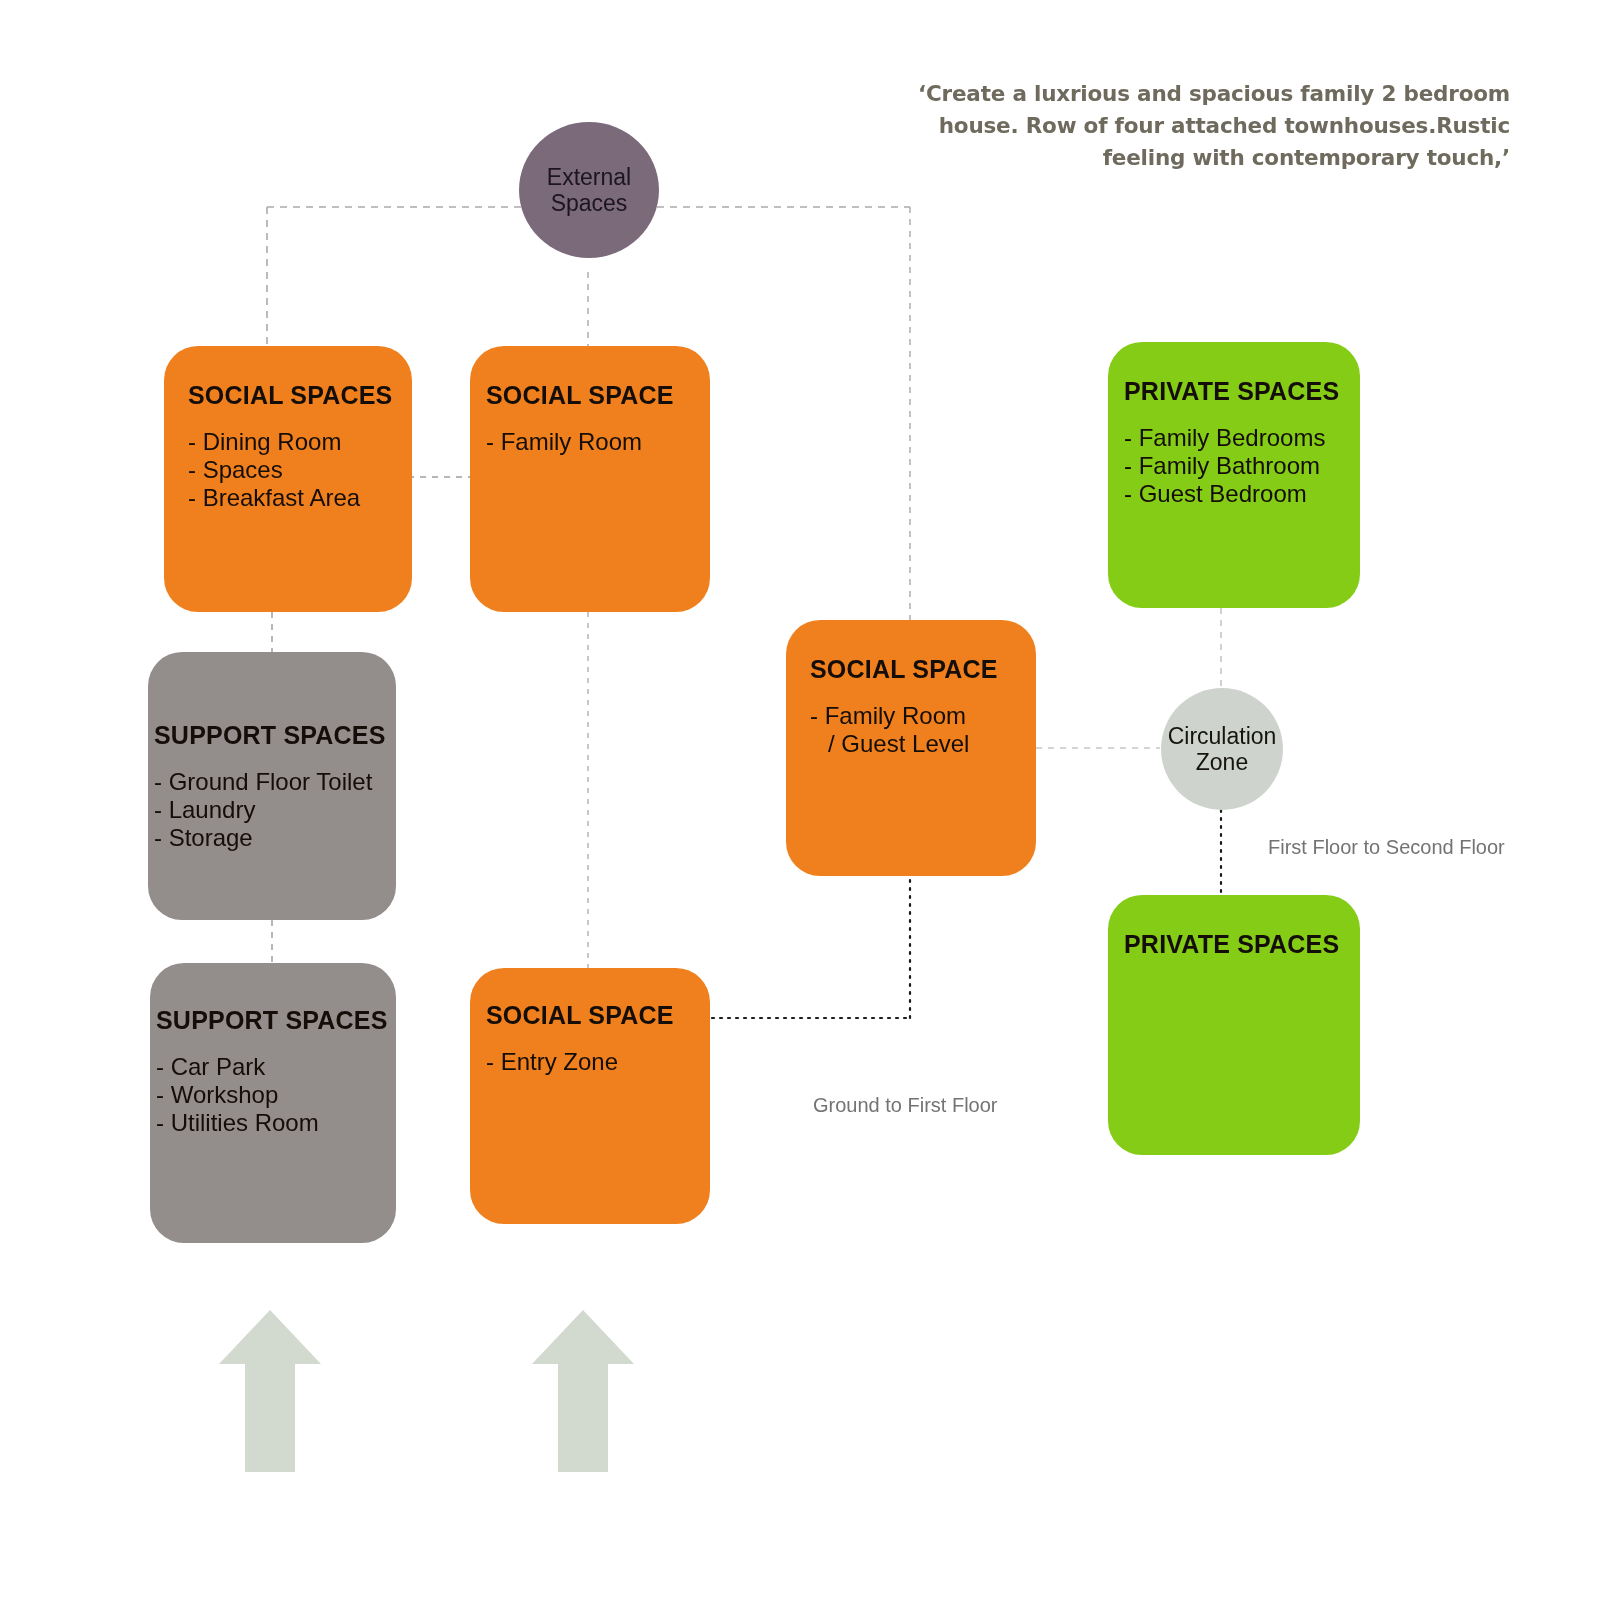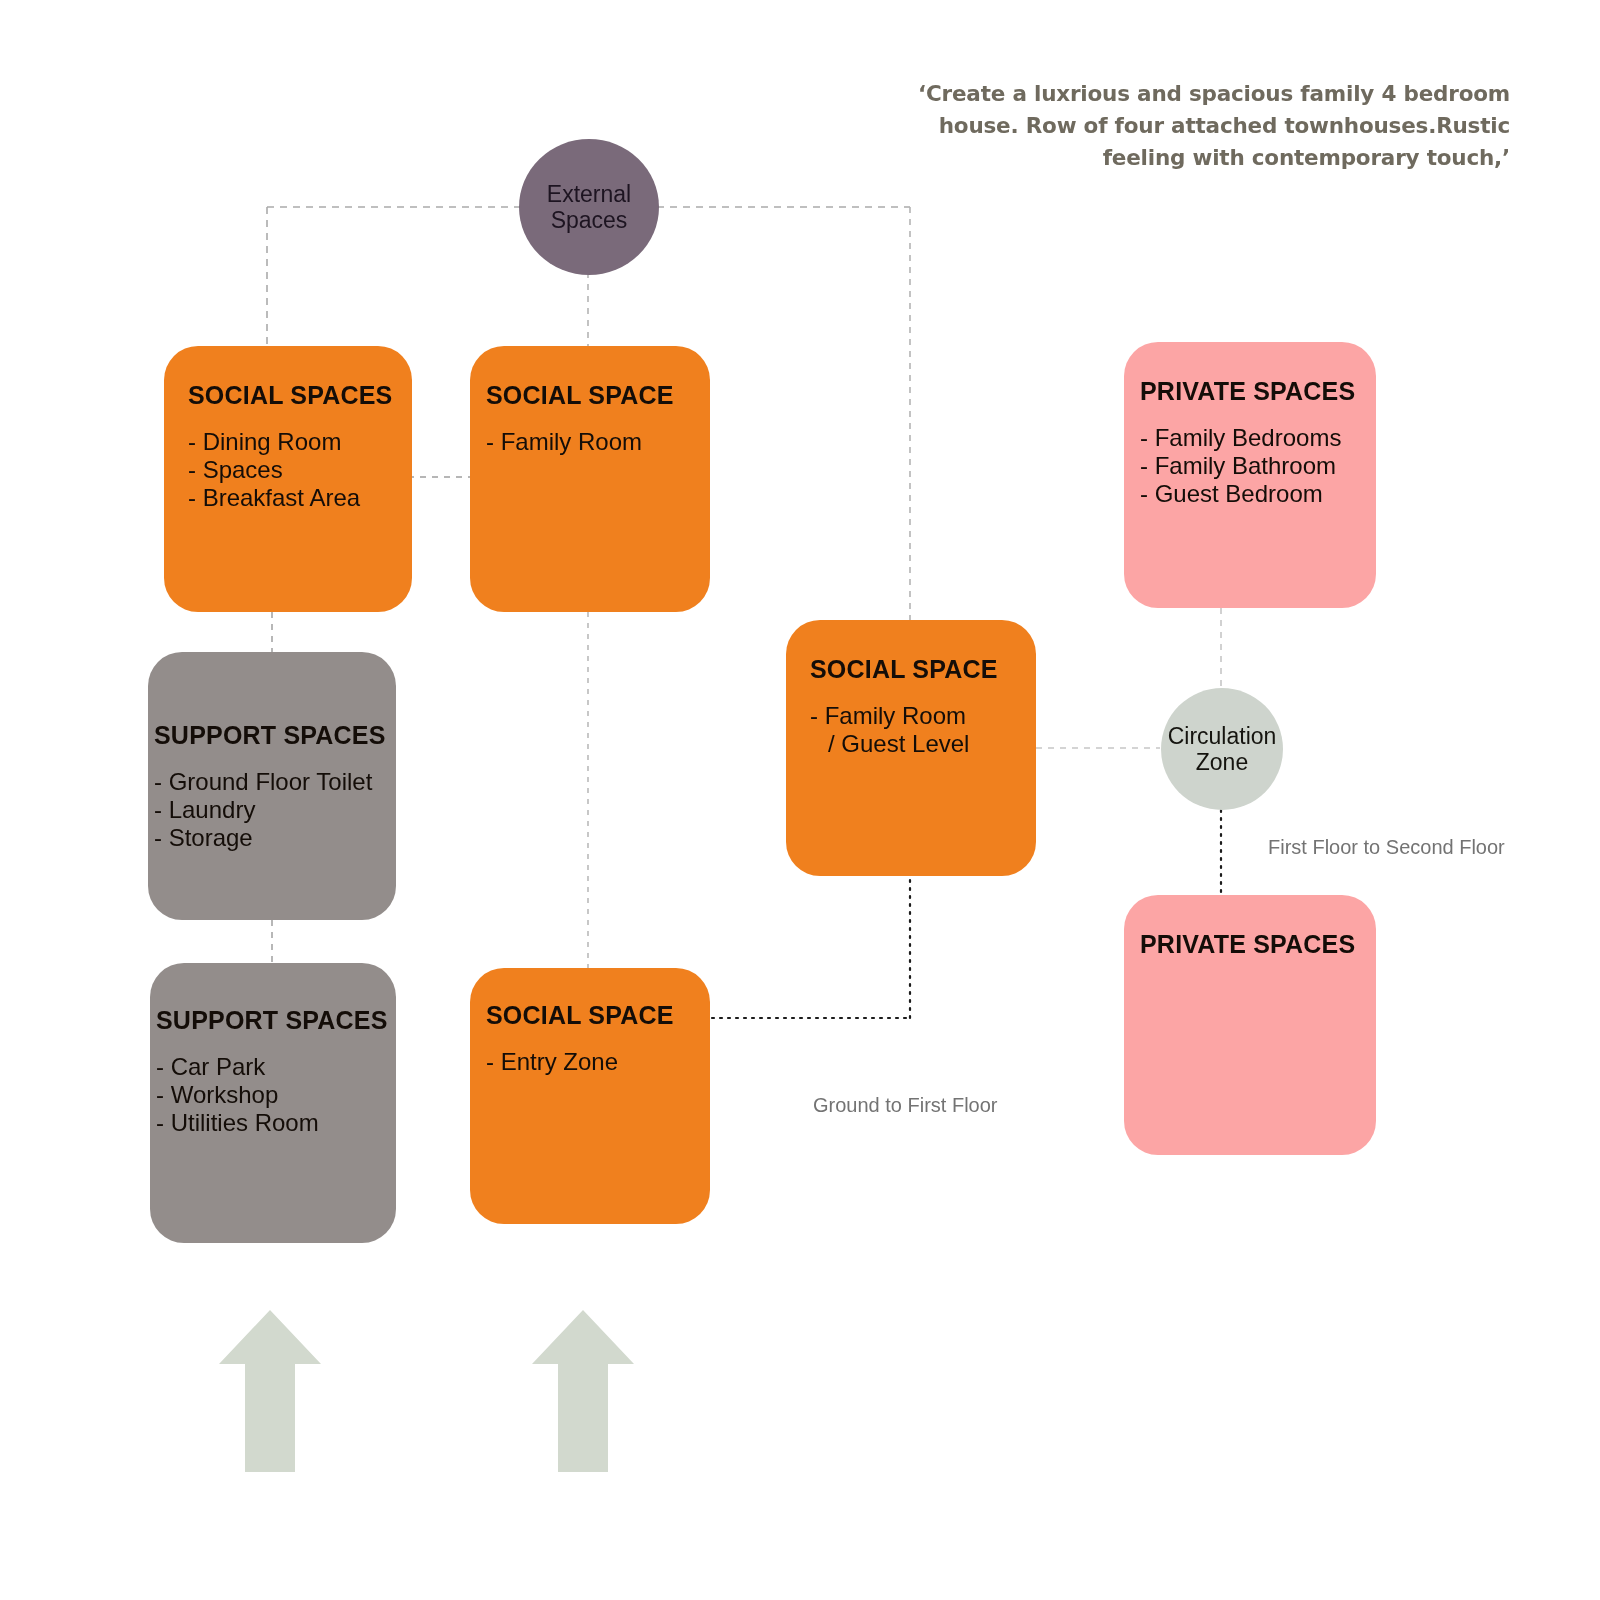--- a/index.html
+++ b/index.html
@@ -63,21 +63,21 @@
     margin-top: 18px;
     font-size: 24px;
     line-height: 28px;
     white-space: nowrap;
   }
   .node .list div { white-space: nowrap; }
   .indent { padding-left: 18px; }
 
   .orange { background: #F0801E; }
   .grey   { background: #938D8B; }
-  .green  { background: #fca5a5; margin-left: 16px; }
+  .green  { background: #84cc16; }
 
   
   .circle {
     position: absolute;
     border-radius: 50%;
     display: flex;
     align-items: center;
     justify-content: center;
     text-align: center;
     color: #1a1208;
@@ -103,21 +103,21 @@
   }
 
   
   .arrow { position: absolute; }
 </style>
 </head>
 <body>
 
 <div id="canvas">
 
-  <div class="brief">‘Create a luxrious and spacious family 4 bedroom house.  Row of four attached townhouses.Rustic feeling with contemporary touch,’</div>
+  <div class="brief">‘Create a luxrious and spacious family 2 bedroom house.  Row of four attached townhouses.Rustic feeling with contemporary touch,’</div>
 
   <svg id="links" width="1600" height="1600" viewBox="0 0 1600 1600">
 
     <path d="M267,207 L910,207" stroke="#ABABAB" stroke-width="1.6" fill="none" stroke-dasharray="7,6"></path>
 
     <path d="M267,207 L267,346" stroke="#ABABAB" stroke-width="1.6" fill="none" stroke-dasharray="7,6"></path>
 
     <path d="M588,272 L588,346" stroke="#B4B4B4" stroke-width="1.6" fill="none" stroke-dasharray="6,6"></path>
     <path d="M588,612 L588,968" stroke="#C2C2C2" stroke-width="1.8" fill="none" stroke-dasharray="5,6"></path>
 
@@ -131,21 +131,21 @@
     <path d="M1036,748 L1160,748" stroke="#C6C6C6" stroke-width="1.6" fill="none" stroke-dasharray="6,6"></path>
 
     <path d="M1221,608 L1221,690" stroke="#C6C6C6" stroke-width="1.6" fill="none" stroke-dasharray="6,6"></path>
 
     <path d="M1221,810 L1221,895" stroke="#1C1C1C" stroke-width="2.2" fill="none" stroke-dasharray="2,6" stroke-linecap="round"></path>
 
     <path d="M712,1018 L910,1018" stroke="#1C1C1C" stroke-width="2.2" fill="none" stroke-dasharray="2,6" stroke-linecap="round"></path>
     <path d="M910,1018 L910,876" stroke="#1C1C1C" stroke-width="2.2" fill="none" stroke-dasharray="2,6" stroke-linecap="round"></path>
   </svg>
 
-  <div class="circle purple" style="left:519px; top:139px; width:140px; height:136px;">
+  <div class="circle purple" style="left:519px; top:122px; width:140px; height:136px;">
     <div>
       <div>External</div>
       <div>Spaces</div>
     </div>
   </div>
 
   <div class="circle pale" style="left:1161px; top:688px; width:122px; height:122px;">
     <div>
       <div>Circulation</div>
       <div>Zone</div>

